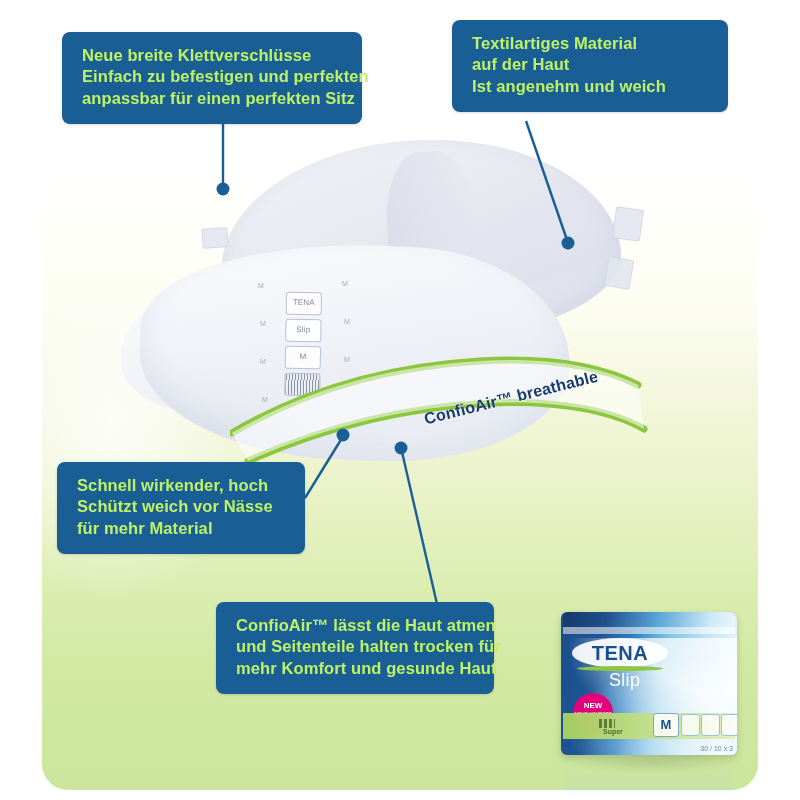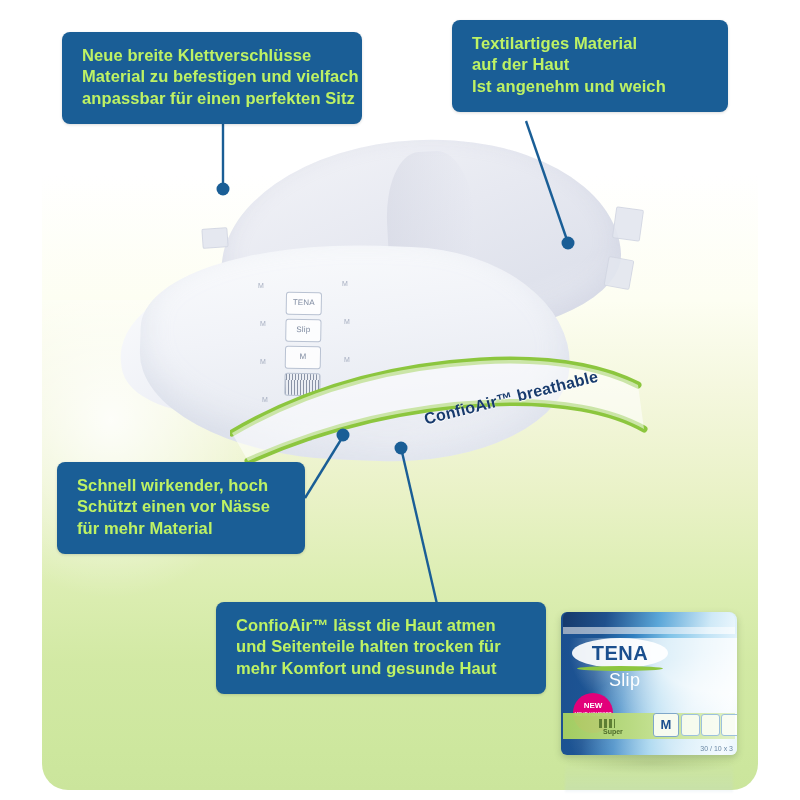--- a/index.html
+++ b/index.html
@@ -180,21 +180,21 @@
     font-weight: bold;
     letter-spacing: 0.1px;
     box-sizing: border-box;
     box-shadow: 0 1px 3px rgba(0,0,0,0.14);
   }
   .callout .ln { display: block; white-space: nowrap; }
 
   #callout-fasteners { left: 62px;  top: 32px;  width: 300px; }
   #callout-material  { left: 452px; top: 20px;  width: 276px; }
   #callout-core      { left: 57px;  top: 462px; width: 248px; }
-  #callout-confioair { left: 216px; top: 602px; width: 330px; }
+  #callout-confioair { left: 216px; top: 602px; width: 278px; }
 
   
   .leader { position: absolute; left: 0; top: 0; width: 800px; height: 800px; pointer-events: none; }
 
   
   .pack {
     position: absolute;
     left: 561px;
     top: 612px;
     width: 176px;
@@ -388,33 +388,33 @@
 
     <line x1="305" y1="498" x2="342" y2="438" stroke="#1a5e96" stroke-width="2.4"></line>
     <circle cx="343" cy="435" r="6.5" fill="#1a5e96"></circle>
 
     <line x1="437" y1="604" x2="402" y2="452" stroke="#1a5e96" stroke-width="2.4"></line>
     <circle cx="401" cy="448" r="6.5" fill="#1a5e96"></circle>
   </svg>
 
   <div class="callout" id="callout-fasteners">
     <span class="ln">Neue breite Klettverschlüsse</span>
-    <span class="ln">Material zu befestigen und vielfach</span>
+    <span class="ln">Einfach zu befestigen und perfekten</span>
     <span class="ln">anpassbar für einen perfekten Sitz</span>
   </div>
 
   <div class="callout" id="callout-material">
     <span class="ln">Textilartiges Material</span>
     <span class="ln">auf der Haut</span>
     <span class="ln">Ist angenehm und weich</span>
   </div>
 
   <div class="callout" id="callout-core">
     <span class="ln">Schnell wirkender, hoch</span>
-    <span class="ln">Schützt einen vor Nässe</span>
+    <span class="ln">Schützt weich vor Nässe</span>
     <span class="ln">für mehr Material</span>
   </div>
 
   <div class="callout" id="callout-confioair">
     <span class="ln">ConfioAir™ lässt die Haut atmen</span>
     <span class="ln">und Seitenteile halten trocken für</span>
     <span class="ln">mehr Komfort und gesunde Haut</span>
   </div>
 
   <div class="pack-shadow"></div>

